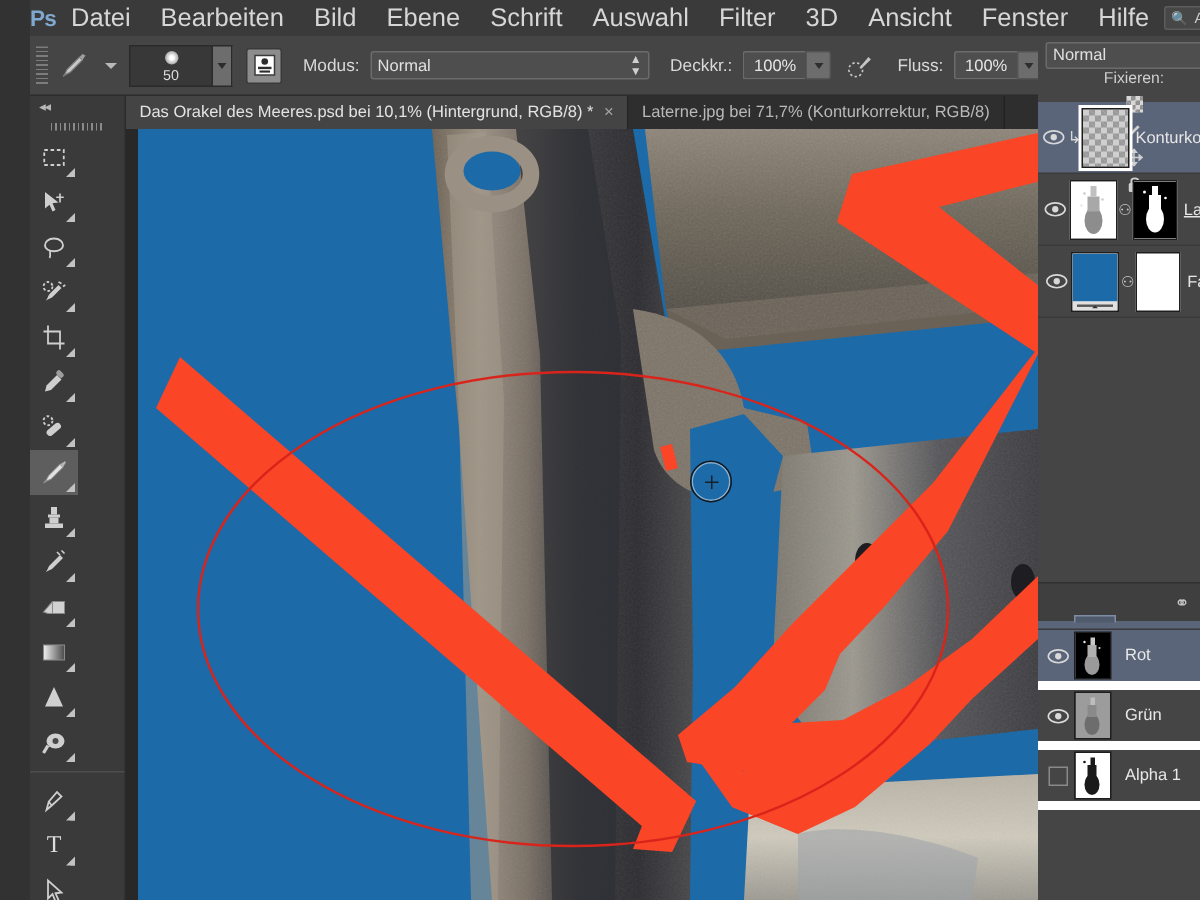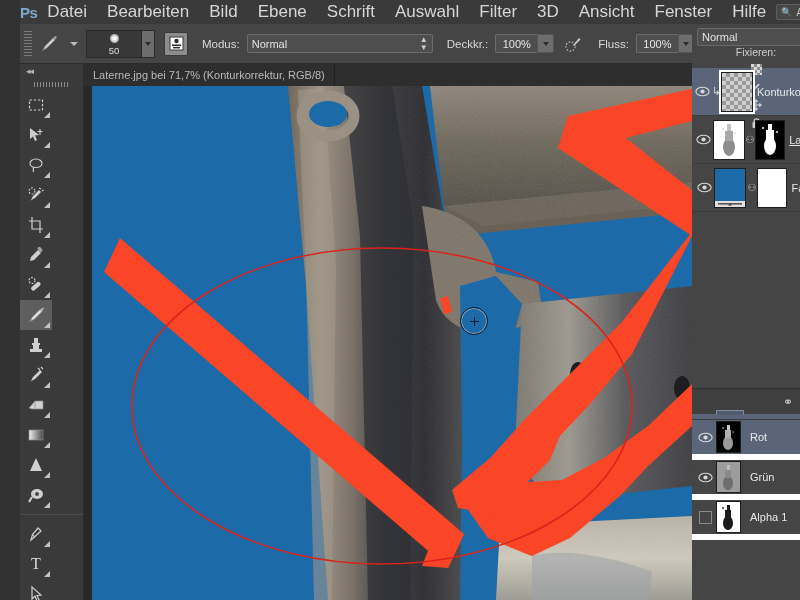--- a/index.html
+++ b/index.html
@@ -497,20 +497,24 @@
         <svg width="18" height="18" viewBox="0 0 18 18">
             <path d="M5 2 L5 14 L8 11 L10 16 L12 15 L10 10.5 L14 10 Z" fill="none" stroke="#cfcfcf" stroke-width="1.2"></path>
           </svg>
       </div>
 
     </div>
 
   </div>
 
   <div id="tabbar">
+    <div class="doc-tab active">
+      <span>Das Orakel des Meeres.psd bei 10,1%  (Hintergrund, RGB/8) *</span>
+      <span class="x">×</span>
+    </div>
     <div class="doc-tab">
       <span>Laterne.jpg bei 71,7% (Konturkorrektur, RGB/8)</span>
     </div>
   </div>
 
   <div id="canvas-wrap">
     <div id="canvas" style="background: rgb(29, 106, 168);">
       <svg id="img-svg" width="600" height="514" viewBox="0 0 600 514">
         <defs>
           <linearGradient id="poleG" x1="0" y1="0" x2="1" y2="0">

